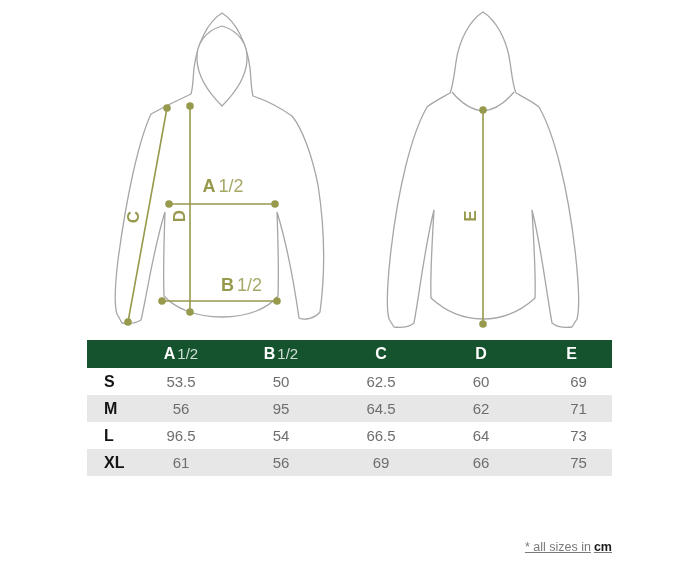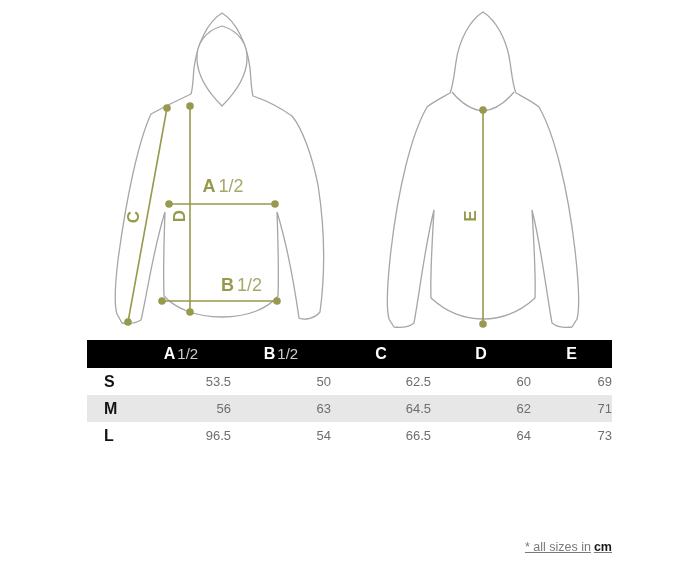--- a/index.html
+++ b/index.html
@@ -14,28 +14,28 @@
     white-space:nowrap;text-align:center;}
   .measure-label .ltr{font-weight:bold;}
   .measure-label .frac{font-weight:normal;opacity:.85;margin-left:3px;}
   .rot{transform:rotate(-90deg);transform-origin:center center;font-weight:bold;
     font-size:17px;width:30px;height:20px;line-height:20px;}
 
   
   .size-table-wrap{position:absolute;left:87px;top:340px;width:525px;}
   table.size-table{border-collapse:collapse;width:525px;table-layout:fixed;}
   table.size-table th,table.size-table td{padding:0;margin:0;font-weight:normal;}
-  thead th{background:#000000;height:28px;color:#fff;font-size:16px;text-align:center;vertical-align:middle;}
+  thead th{background:#14532d;height:28px;color:#fff;font-size:16px;text-align:center;vertical-align:middle;}
   thead th .ltr{font-weight:bold;}
   thead th .frac{font-weight:normal;opacity:.8;font-size:15px;margin-left:2px;}
   tbody tr{height:27px;}
   tbody tr:nth-child(even){background:#e7e7e7;}
   tbody th.size-cell{text-align:left;padding-left:17px;font-weight:bold;
     color:#141414;font-size:16px;vertical-align:middle;}
-  tbody td.value-cell{text-align:right;color:#6e6e6e;font-size:13px;vertical-align:middle;}
+  tbody td.value-cell{text-align:center;color:#6e6e6e;font-size:15px;vertical-align:middle;}
   tbody td.value-cell.last{padding-left:14px;}
 
   
   .footnote{position:absolute;top:540px;right:88px;font-size:12.5px;color:#7a7a7a;text-decoration:underline;}
   .footnote .unit{font-weight:bold;color:#1a1a1a;margin-left:3px;}
 </style>
 </head>
 <body>
 
 <div class="page">
@@ -153,33 +153,41 @@
             <th class="size-cell">S</th>
             <td class="value-cell">53.5</td>
             <td class="value-cell">50</td>
             <td class="value-cell">62.5</td>
             <td class="value-cell">60</td>
             <td class="value-cell last">69</td>
           </tr>
           <tr>
             <th class="size-cell">M</th>
             <td class="value-cell">56</td>
-            <td class="value-cell">63</td>
+            <td class="value-cell">95</td>
             <td class="value-cell">64.5</td>
             <td class="value-cell">62</td>
             <td class="value-cell last">71</td>
           </tr>
           <tr>
             <th class="size-cell">L</th>
             <td class="value-cell">96.5</td>
             <td class="value-cell">54</td>
             <td class="value-cell">66.5</td>
             <td class="value-cell">64</td>
             <td class="value-cell last">73</td>
           </tr>
+          <tr>
+            <th class="size-cell">XL</th>
+            <td class="value-cell">61</td>
+            <td class="value-cell">56</td>
+            <td class="value-cell">69</td>
+            <td class="value-cell">66</td>
+            <td class="value-cell last">75</td>
+          </tr>
         </tbody>
     </table>
   </div>
 
   <div class="footnote">
     <span>* all sizes in</span><span class="unit">cm</span>
   </div>
 
 </div>
 

